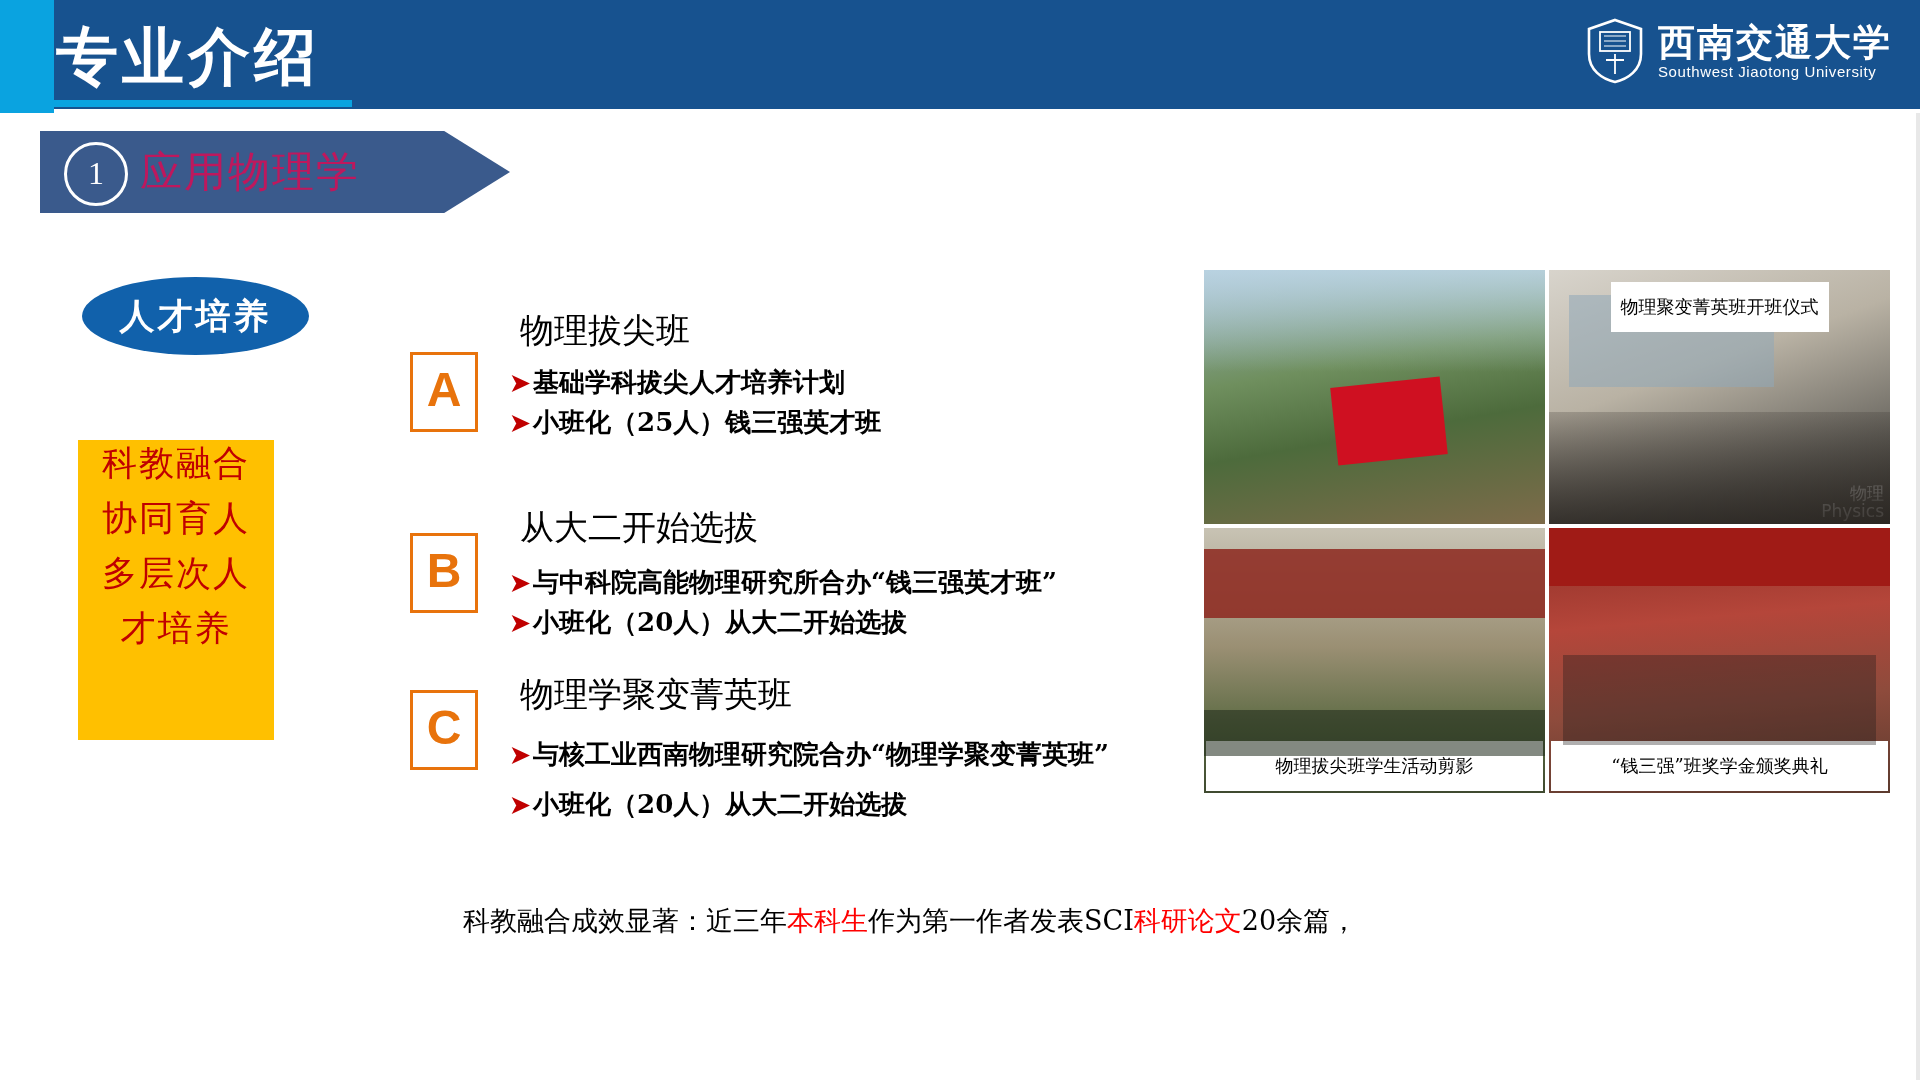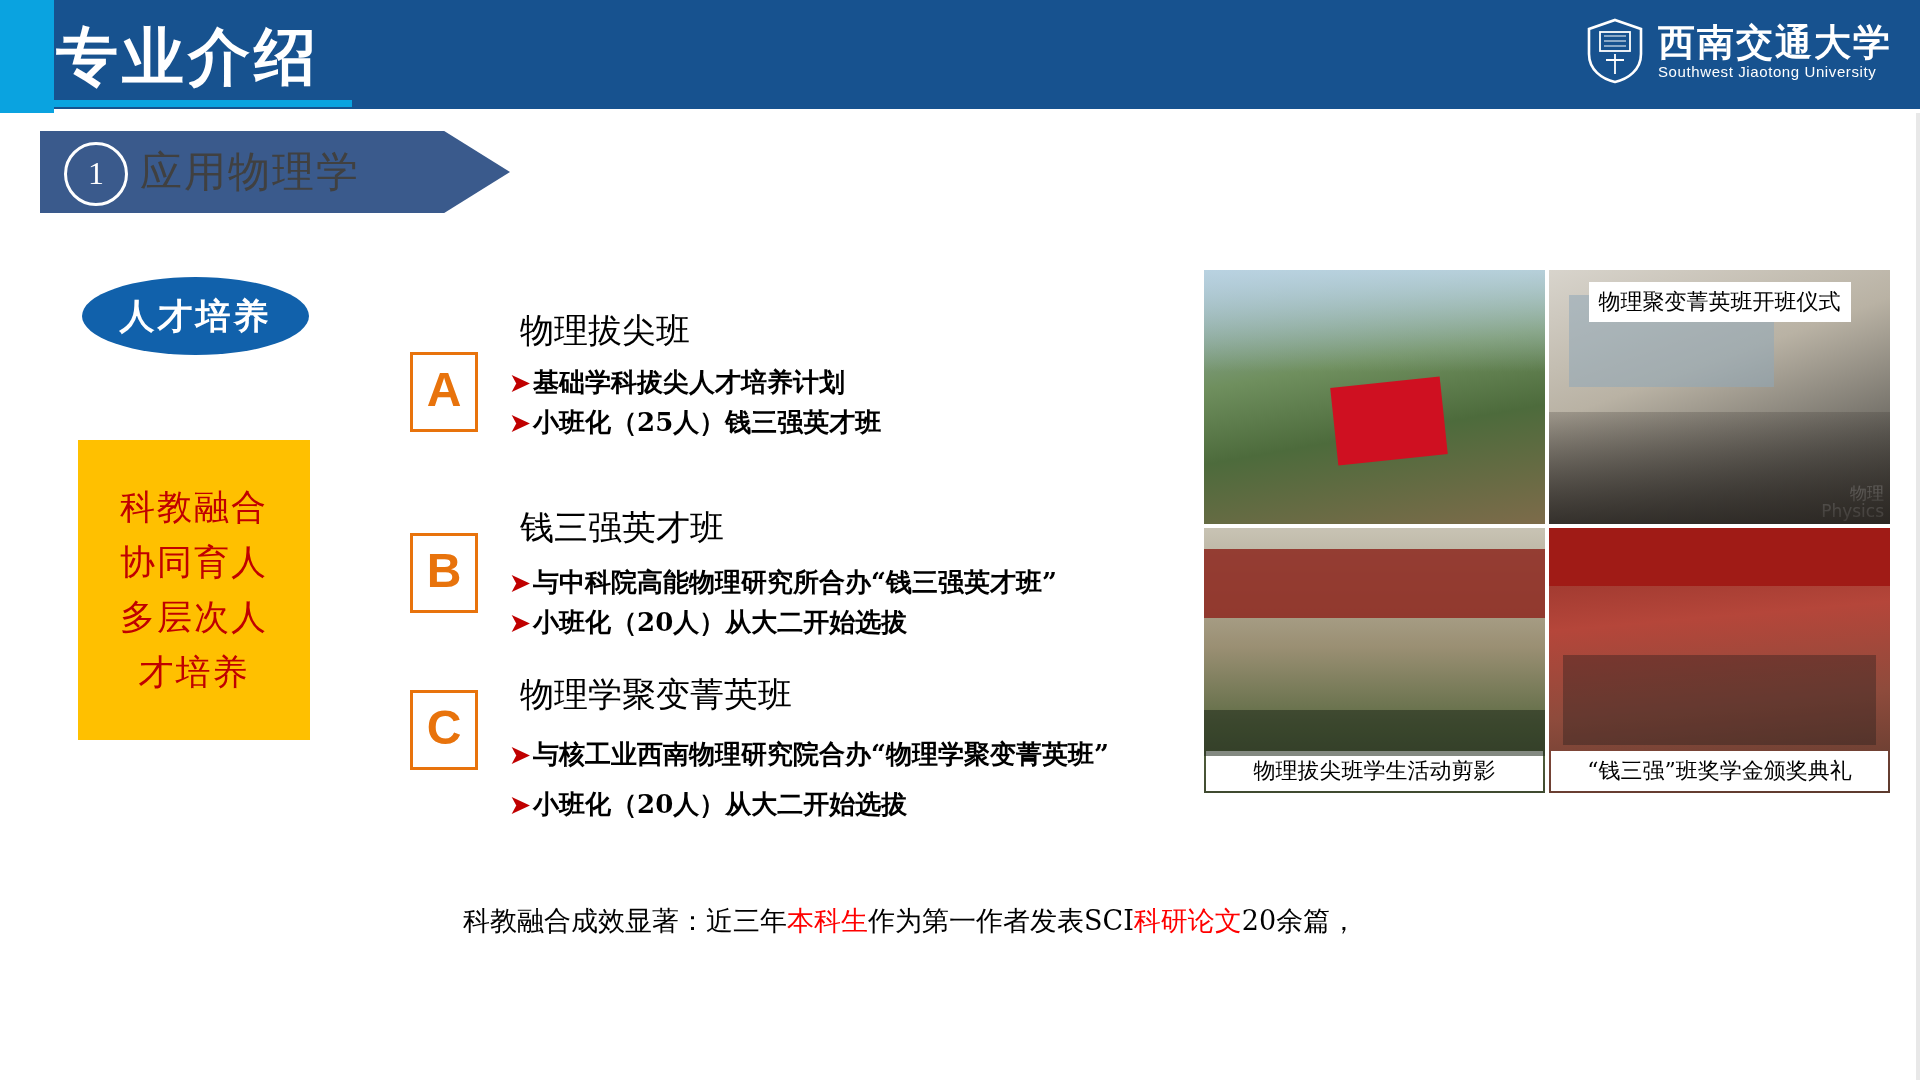--- a/index.html
+++ b/index.html
@@ -90,21 +90,21 @@
     border-radius: 50%;
     color: #ffffff;
     font-size: 32px;
     text-align: center;
     line-height: 56px;
     font-family: "Liberation Serif", serif;
   }
   .section-label {
     position: absolute;
     left: 100px; top: 13px;
-    color: #404040;
+    color: #be185d;
     font-size: 42px;
     letter-spacing: 2px;
     font-family: "DejaVu Sans", "Liberation Sans", sans-serif;
   }
 
   
   .oval-badge {
     position: absolute;
     left: 82px; top: 277px;
     width: 227px; height: 78px;
@@ -114,25 +114,24 @@
     font-size: 35px;
     font-weight: bold;
     text-align: center;
     line-height: 78px;
     letter-spacing: 3px;
     font-family: "DejaVu Sans", "Liberation Sans", sans-serif;
   }
   .yellow-box {
     position: absolute;
     left: 78px; top: 440px;
-    width: 232px; height: 300px;
+    width: 196px; height: 300px;
     background: #ffc000;
     display: flex;
     flex-direction: column;
-    justify-content: center;
     align-items: center;
     gap: 8px;
   }
   .yellow-box div {
     font-size: 35px;
     color: #c00000;
     letter-spacing: 2px;
     font-family: "DejaVu Serif", "Liberation Serif", serif;
   }
 
@@ -238,25 +237,25 @@
     content:"";
     position:absolute; left:4%; bottom:18%;
     width:92%; height:34%;
     background: rgba(30,25,25,.35);
   }
 
   .cap-box {
     position: absolute;
     background: #ffffff;
     color: #000000;
-    font-size: 22px;
+    font-size: 18px;
     text-align: center;
     font-family: "DejaVu Serif", "Liberation Serif", serif;
     white-space: nowrap;
-    padding: 5px 10px;
+    padding: 13px 10px;
     box-sizing: border-box;
   }
   .cap-top {
     left: 50%;
     transform: translateX(-50%);
     top: 12px;
   }
   .cap-bottom {
     left: 2px; right: 2px; bottom: 2px;
     transform: none;
@@ -333,21 +332,21 @@
 <div class="letter-box" style="left:410px; top:352px;">A</div>
 <div class="prog-title" style="left:520px; top:308px;">物理拔尖班</div>
 <div class="bullet-line" style="left:510px; top:365px;">
   <span class="arrow">➤</span><span>基础学科拔尖人才培养计划</span>
 </div>
 <div class="bullet-line" style="left:510px; top:405px;">
   <span class="arrow">➤</span><span>小班化（25人）钱三强英才班</span>
 </div>
 
 <div class="letter-box" style="left:410px; top:533px;">B</div>
-<div class="prog-title" style="left:520px; top:505px;">钱三强英才班</div>
+<div class="prog-title" style="left:520px; top:505px;">从大二开始选拔</div>
 <div class="bullet-line" style="left:510px; top:565px;">
   <span class="arrow">➤</span><span>与中科院高能物理研究所合办“钱三强英才班”</span>
 </div>
 <div class="bullet-line" style="left:510px; top:605px;">
   <span class="arrow">➤</span><span>小班化（20人）从大二开始选拔</span>
 </div>
 
 <div class="letter-box" style="left:410px; top:690px;">C</div>
 <div class="prog-title" style="left:520px; top:672px;">物理学聚变菁英班</div>
 <div class="bullet-line" style="left:510px; top:737px;">

